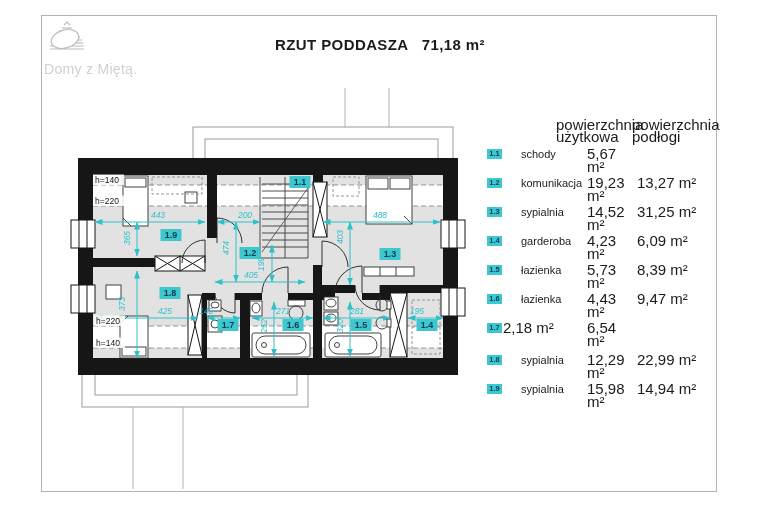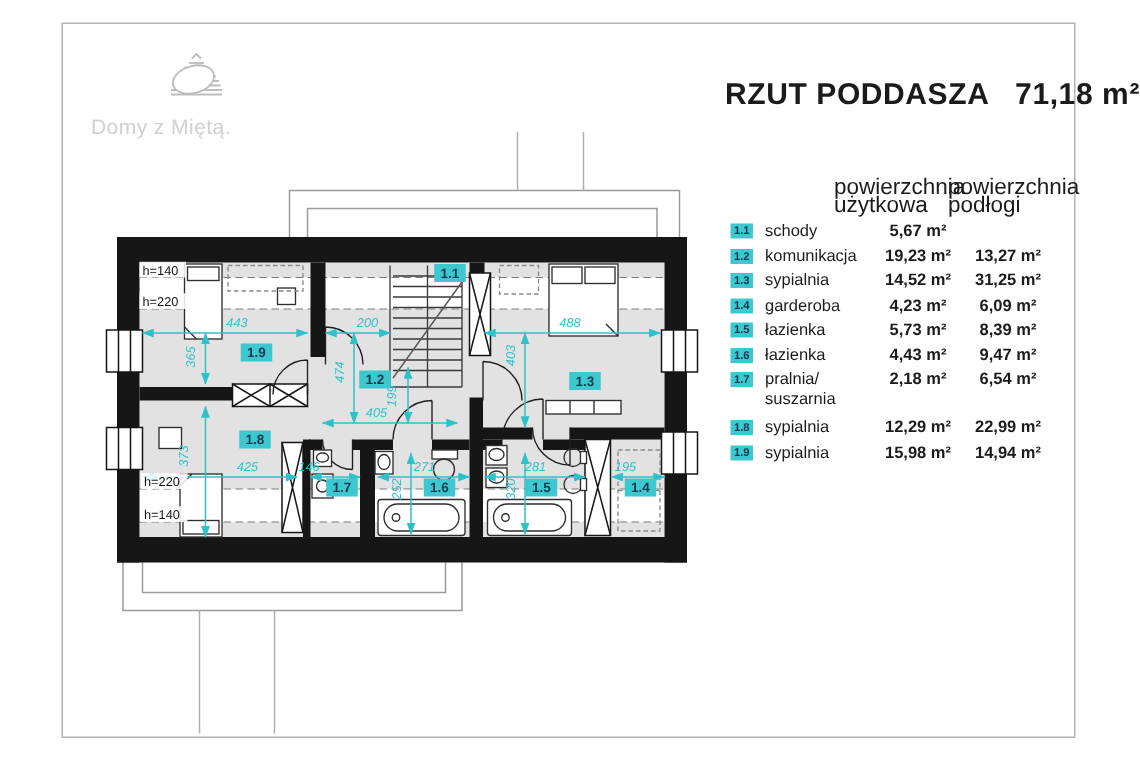--- a/index.html
+++ b/index.html
@@ -1,34 +1,34 @@
 <!DOCTYPE html>
 <html><head>
 <meta charset="utf-8">
 <style>
   html,body{margin:0;padding:0;background:#fff;}
   .page{position:relative;width:760px;height:510px;background:#fff;overflow:hidden;
         font-family:"Liberation Sans","DejaVu Sans",sans-serif;color:#1b1b1b;}
   .border-frame{position:absolute;left:41px;top:15px;width:676px;height:477px;
                 border:1px solid #b3b3b3;box-sizing:border-box;}
-  .title{position:absolute;left:0;top:52px;width:760px;text-align:right;
-         font-size:20px;font-weight:bold;letter-spacing:.4px;white-space:pre;}
-  .logo{position:absolute;left:44px;top:32px;width:110px;text-align:right;}
+  .title{position:absolute;left:0;top:36px;width:760px;text-align:center;
+         font-size:15px;font-weight:bold;letter-spacing:.4px;white-space:pre;}
+  .logo{position:absolute;left:44px;top:18px;width:110px;}
   .logo-text{margin-top:1px;font-size:14px;color:#d0d0d0;letter-spacing:.3px;}
   .plan-svg{position:absolute;left:0;top:0;}
   
   .lg-h{position:absolute;font-size:15px;line-height:11.5px;text-align:left;white-space:pre-line;}
   .lg-h1{left:556px;top:119px;width:100px;}
   .lg-h2{left:632px;top:119px;width:88px;}
   .legend-rows{position:absolute;left:487px;top:148px;width:224px;}
   .lrow{display:grid;grid-template-columns:16px 84px 50px 70px;margin-bottom:4px;align-items:start;}
   .lbadge{width:15px;height:10px;margin-top:1px;background:#3cc8ce;color:#0e3a52;
           font-size:7.5px;font-weight:bold;line-height:10px;text-align:center;}
-  .lname{font-size:11px;line-height:12.5px;padding-left:7px;white-space:pre-line;}
-  .lval{font-size:11px;line-height:12.5px;text-align:center;font-weight:bold;}
+  .lname{font-size:11px;line-height:12.5px;padding-left:18px;white-space:pre-line;}
+  .lval{font-size:15px;line-height:12.5px;text-align:left;}
   
   .dim{font:italic 8.5px "Liberation Sans","DejaVu Sans",sans-serif;fill:#2fc1c9;}
   .badge-txt{font:bold 9px "Liberation Sans","DejaVu Sans",sans-serif;fill:#0e3a52;text-anchor:middle;}
   .hlabel{font:8.5px "Liberation Sans","DejaVu Sans",sans-serif;fill:#151515;}
 </style>
 </head>
 <body>
 
 <div class="page">
 
@@ -308,22 +308,20 @@
           <div class="lval">8,39 m²</div>
         </div>
         <div class="lrow">
           <div class="lbadge">1.6</div>
           <div class="lname">łazienka</div>
           <div class="lval">4,43 m²</div>
           <div class="lval">9,47 m²</div>
         </div>
         <div class="lrow">
           <div class="lbadge">1.7</div>
-          <div class="lname">pralnia/
-suszarnia</div>
           <div class="lval">2,18 m²</div>
           <div class="lval">6,54 m²</div>
         </div>
         <div class="lrow" style="margin-top: 7px;">
           <div class="lbadge">1.8</div>
           <div class="lname">sypialnia</div>
           <div class="lval">12,29 m²</div>
           <div class="lval">22,99 m²</div>
         </div>
         <div class="lrow">

